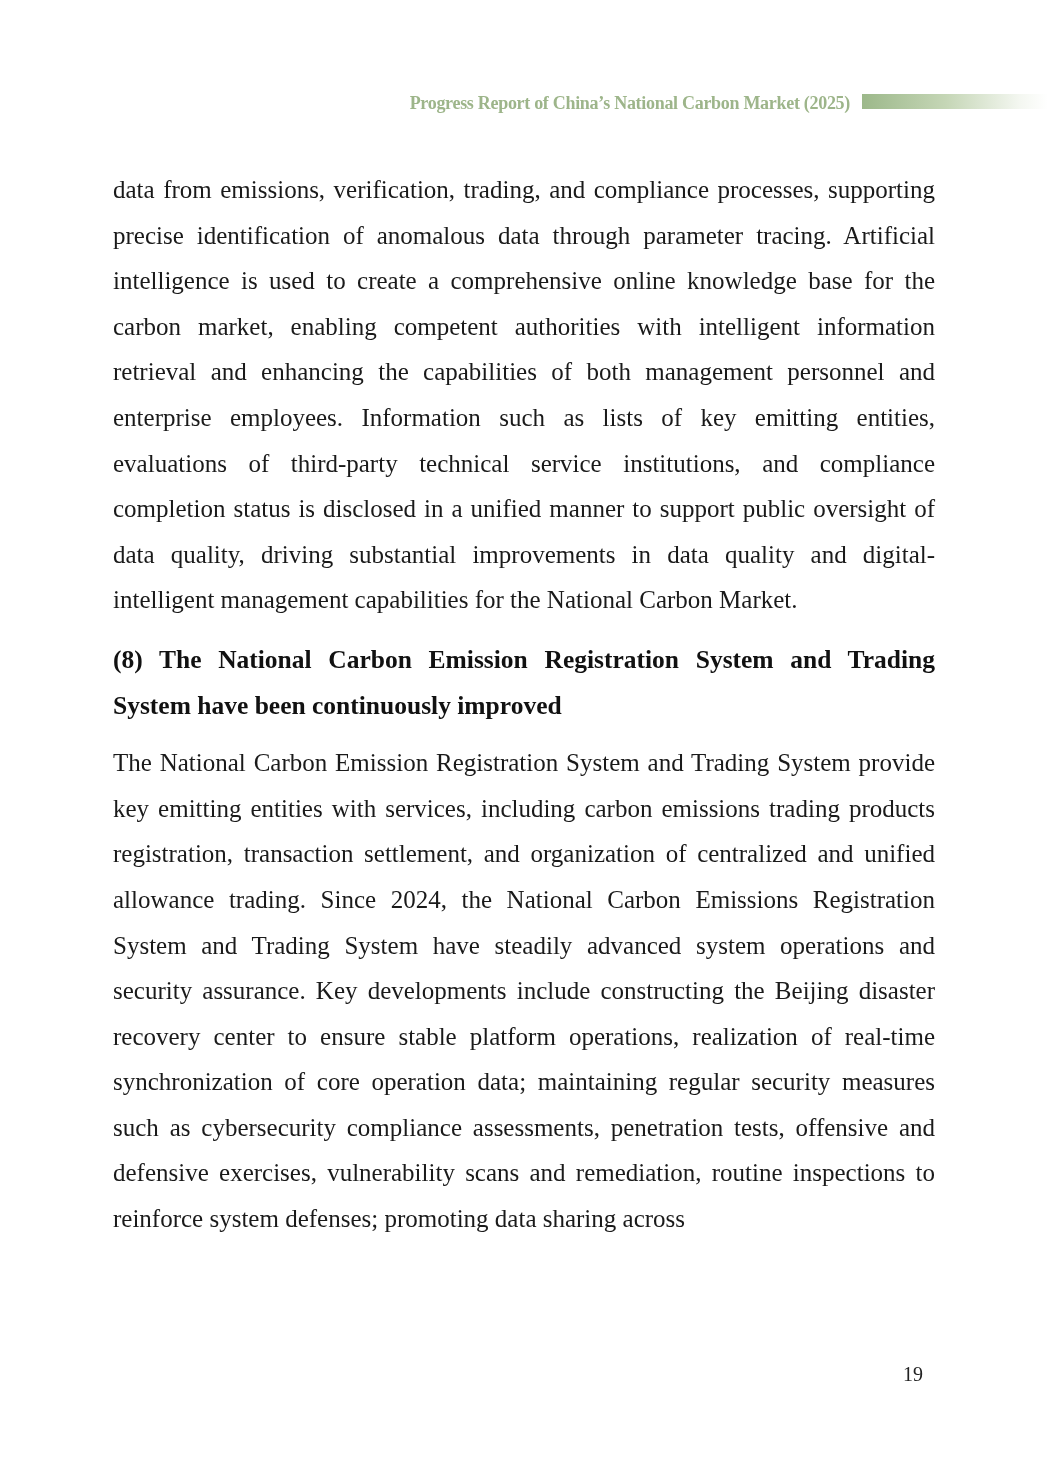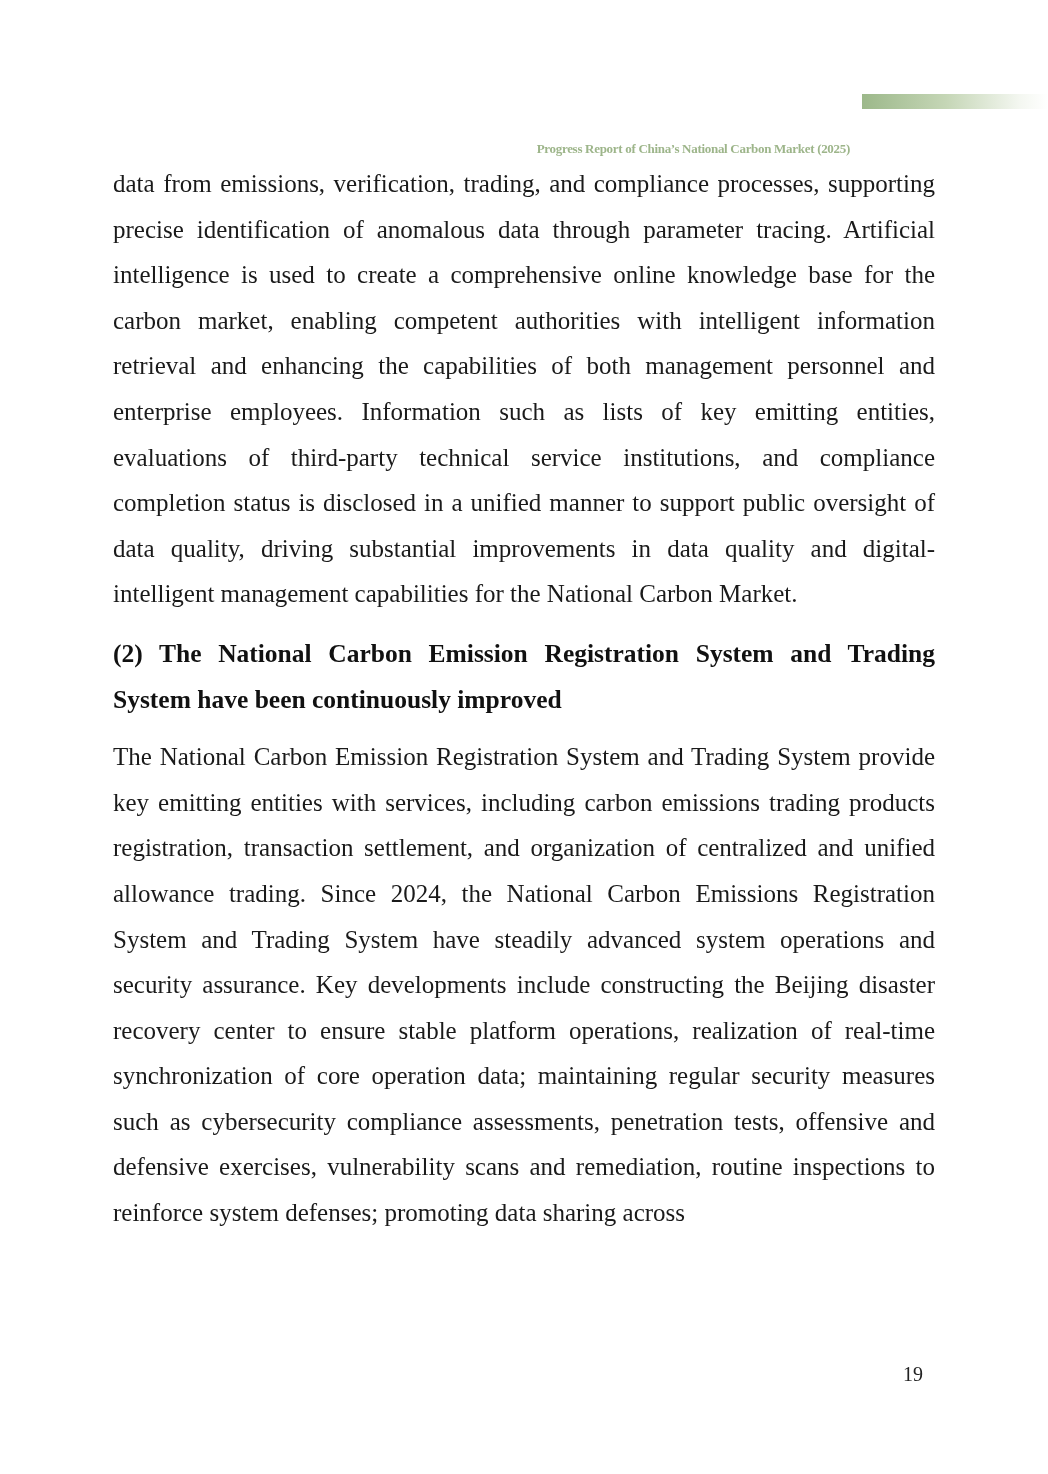--- a/index.html
+++ b/index.html
@@ -1,31 +1,31 @@
 <!DOCTYPE html>
 <html><head>
 <meta charset="utf-8">
 <style>
   html, body { margin:0; padding:0; background:#ffffff; }
   body { width:1048px; height:1474px; position:relative; overflow:hidden; font-family:"Liberation Serif", serif; color:#1a1a1a; }
   .running-header { position:absolute; top:92px; left:0; width:1048px; height:20px; }
-  .running-title { position:absolute; right:198px; top:1px; font-size:13px; font-weight:bold; color:#9db58a; letter-spacing:-0.3px; white-space:nowrap;margin-top:48px; }
+  .running-title { position:absolute; right:198px; top:1px; font-size:18px; font-weight:bold; color:#9db58a; letter-spacing:-0.3px; white-space:nowrap; }
   .header-bar { position:absolute; left:862px; top:2px; width:186px; height:15px; background:linear-gradient(to right, #9cb88a 0%, #c5d6b6 45%, #f4f7f1 85%, #ffffff 100%); }
-  .content { position:absolute; left:113px; top:161px; width:822px; }
+  .content { position:absolute; left:113px; top:167px; width:822px; }
   .para { font-size:25px; line-height:45.6px; text-align:justify; margin:0; }
   .heading { font-size:25.5px; font-weight:bold; line-height:45.6px; text-align:justify; margin:14px 0 12px 0; color:#111; }
   .page-number { position:absolute; left:903px; top:1363px; font-size:20px; color:#222; }
 </style>
 </head>
 <body>
 
 <div class="running-header">
   <span class="running-title">Progress Report of China’s National Carbon Market (2025)</span>
   <div class="header-bar"></div>
 </div>
 
 <div class="content">
   <p class="para">data from emissions, verification, trading, and compliance processes, supporting precise identification of anomalous data through parameter tracing. Artificial intelligence is used to create a comprehensive online knowledge base for the carbon market, enabling competent authorities with intelligent information retrieval and enhancing the capabilities of both management personnel and enterprise employees. Information such as lists of key emitting entities, evaluations of third-party technical service institutions, and compliance completion status is disclosed in a unified manner to support public oversight of data quality, driving substantial improvements in data quality and digital-intelligent management capabilities for the National Carbon Market.</p>
-  <h2 class="heading">(2) The National Carbon Emission Registration System and Trading System have been continuously improved</h2>
+  <h2 class="heading">(8) The National Carbon Emission Registration System and Trading System have been continuously improved</h2>
   <p class="para">The National Carbon Emission Registration System and Trading System provide key emitting entities with services, including carbon emissions trading products registration, transaction settlement, and organization of centralized and unified allowance trading. Since 2024, the National Carbon Emissions Registration System and Trading System have steadily advanced system operations and security assurance. Key developments include constructing the Beijing disaster recovery center to ensure stable platform operations, realization of real-time synchronization of core operation data; maintaining regular security measures such as cybersecurity compliance assessments, penetration tests, offensive and defensive exercises, vulnerability scans and remediation, routine inspections to reinforce system defenses; promoting data sharing across</p>
 </div>
 
 <div class="page-number">19</div>
 
 </body></html>

